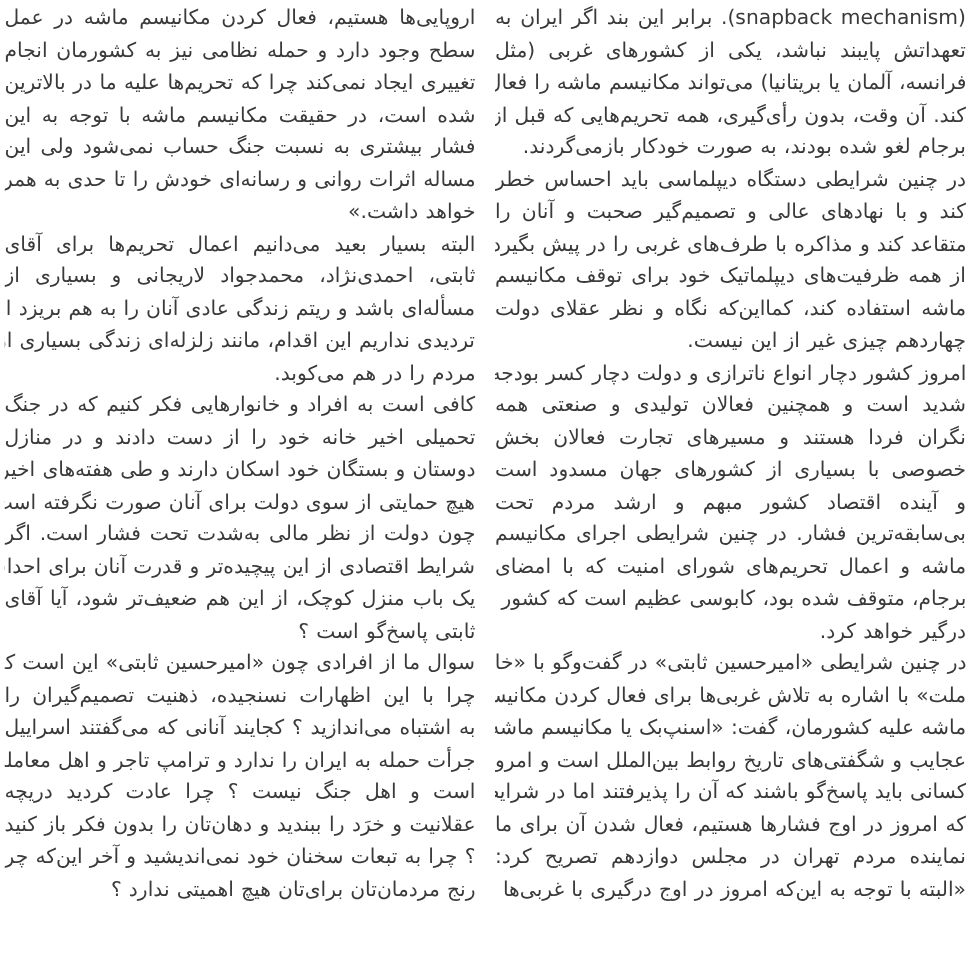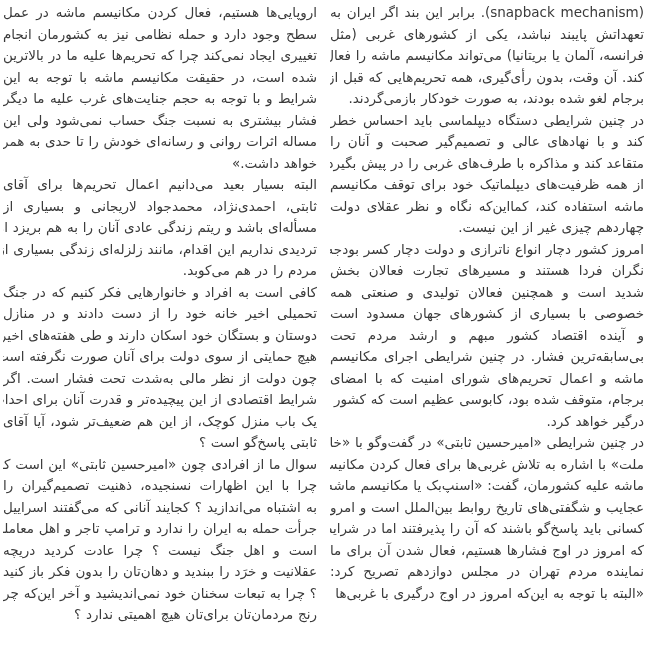--- a/index.html
+++ b/index.html
@@ -55,43 +55,42 @@
       <div class="line">فرانسه، آلمان یا بریتانیا) می‌تواند مکانیسم ماشه را فعال</div>
       <div class="line">کند. آن وقت، بدون رأی‌گیری، همه تحریم‌هایی که قبل از</div>
       <div class="line para-end">برجام لغو شده بودند، به صورت خودکار بازمی‌گردند.</div>
       <div class="line">در چنین شرایطی دستگاه دیپلماسی باید احساس خطر</div>
       <div class="line">کند و با نهادهای عالی و تصمیم‌گیر صحبت و آنان را</div>
       <div class="line">متقاعد کند و مذاکره با طرف‌های غربی را در پیش بگیرد و</div>
       <div class="line">از همه ظرفیت‌های دیپلماتیک خود برای توقف مکانیسم</div>
       <div class="line">ماشه استفاده کند، کمااین‌که نگاه و نظر عقلای دولت</div>
       <div class="line para-end">چهاردهم چیزی غیر از این نیست.</div>
       <div class="line">امروز کشور دچار انواع ناترازی و دولت دچار کسر بودجه</div>
+      <div class="line">شدید است و همچنین فعالان تولیدی و صنعتی همه</div>
       <div class="line">نگران فردا هستند و مسیرهای تجارت فعالان بخش</div>
-      <div class="line">شدید است و همچنین فعالان تولیدی و صنعتی همه</div>
       <div class="line">خصوصی با بسیاری از کشورهای جهان مسدود است</div>
       <div class="line">و آینده اقتصاد کشور مبهم و ارشد مردم تحت</div>
       <div class="line">بی‌سابقه‌ترین فشار. در چنین شرایطی اجرای مکانیسم</div>
       <div class="line">ماشه و اعمال تحریم‌های شورای امنیت که با امضای</div>
       <div class="line">برجام، متوقف شده بود، کابوسی عظیم است که کشور را</div>
       <div class="line para-end">درگیر خواهد کرد.</div>
       <div class="line">در چنین شرایطی «امیرحسین ثابتی» در گفت‌وگو با «خانه</div>
       <div class="line">ملت» با اشاره به تلاش غربی‌ها برای فعال کردن مکانیسم</div>
       <div class="line">ماشه علیه کشورمان، گفت: «اسنپ‌بک یا مکانیسم ماشه از</div>
       <div class="line">عجایب و شگفتی‌های تاریخ روابط بین‌الملل است و امروز</div>
       <div class="line">کسانی باید پاسخ‌گو باشند که آن را پذیرفتند اما در شرایطی</div>
       <div class="line">که امروز در اوج فشارها هستیم، فعال شدن آن برای ما</div>
       <div class="line">نماینده مردم تهران در مجلس دوازدهم تصریح کرد:</div>
       <div class="line">«البته با توجه به این‌که امروز در اوج درگیری با غربی‌ها و</div>
     </div>
   <div class="column">
       <div class="line">اروپایی‌ها هستیم، فعال کردن مکانیسم ماشه در عمل</div>
       <div class="line">سطح وجود دارد و حمله نظامی نیز به کشورمان انجام</div>
       <div class="line">تغییری ایجاد نمی‌کند چرا که تحریم‌ها علیه ما در بالاترین</div>
       <div class="line">شده است، در حقیقت مکانیسم ماشه با توجه به این</div>
-      <div class="line">شرایط و با توجه به حجم جنایت‌های غرب علیه ما دیگر</div>
       <div class="line">فشار بیشتری به نسبت جنگ حساب نمی‌شود ولی این</div>
       <div class="line">مساله اثرات روانی و رسانه‌ای خودش را تا حدی به همراه</div>
       <div class="line para-end">خواهد داشت.»</div>
       <div class="line">البته بسیار بعید می‌دانیم اعمال تحریم‌ها برای آقای</div>
       <div class="line">ثابتی، احمدی‌نژاد، محمدجواد لاریجانی و بسیاری از</div>
       <div class="line">مسأله‌ای باشد و ریتم زندگی عادی آنان را به هم بریزد اما</div>
       <div class="line">تردیدی نداریم این اقدام، مانند زلزله‌ای زندگی بسیاری از</div>
       <div class="line para-end">مردم را در هم می‌کوبد.</div>
       <div class="line">کافی است به افراد و خانوارهایی فکر کنیم که در جنگ</div>
       <div class="line">تحمیلی اخیر خانه خود را از دست دادند و در منازل</div>

